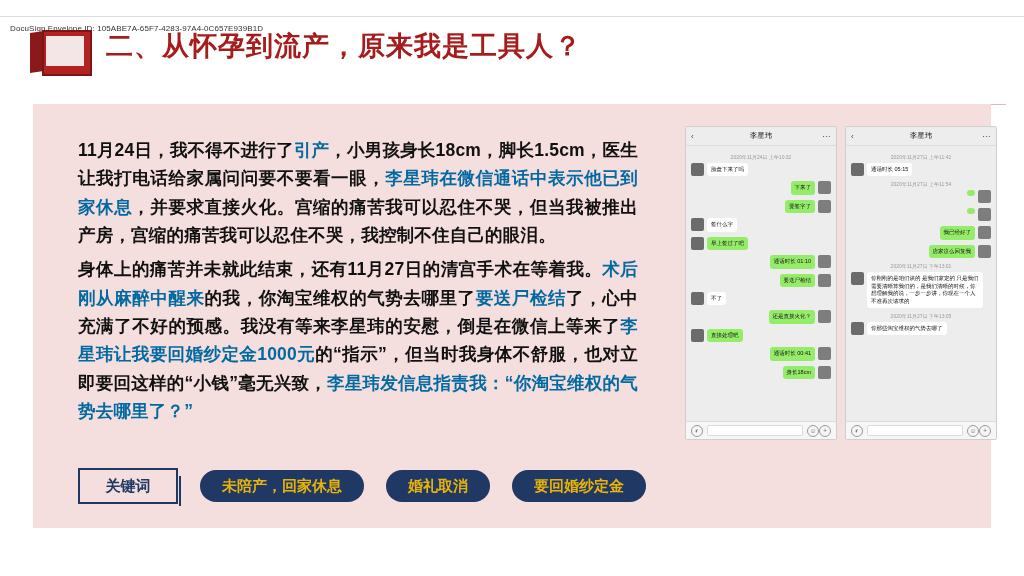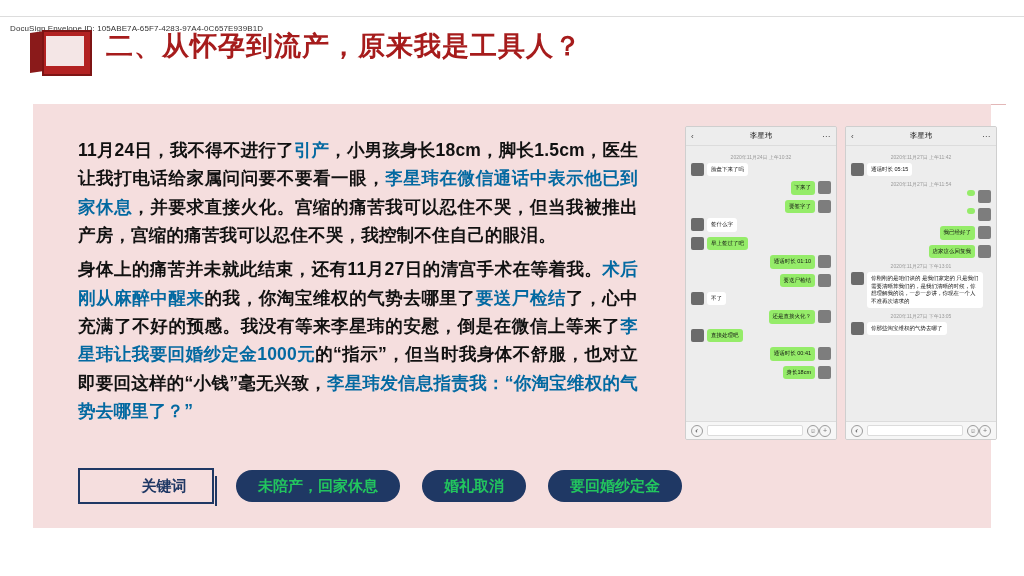--- a/index.html
+++ b/index.html
@@ -237,36 +237,35 @@
     height: 32px;
     border: 2px solid #1f3864;
     color: #1f3864;
     font-size: 15px;
     font-weight: bold;
     display: flex;
     align-items: center;
     justify-content: center;
     background: #f5dede;
     position: relative;
-    padding-left: 36px;
   }
   .kw::after {
     content: "";
     position: absolute;
     right: -5px;
     top: 6px;
     width: 2px;
     height: 30px;
     background: #1f3864;
   }
   .pill {
     height: 32px;
     border-radius: 16px;
     background: #1f3864;
-    color: #22c55e;
+    color: #eab308;
     font-size: 15px;
     font-weight: bold;
     display: flex;
     align-items: center;
     justify-content: center;
     padding: 0 22px;
     margin-left: 22px;
     white-space: nowrap;
   }
 </style>

